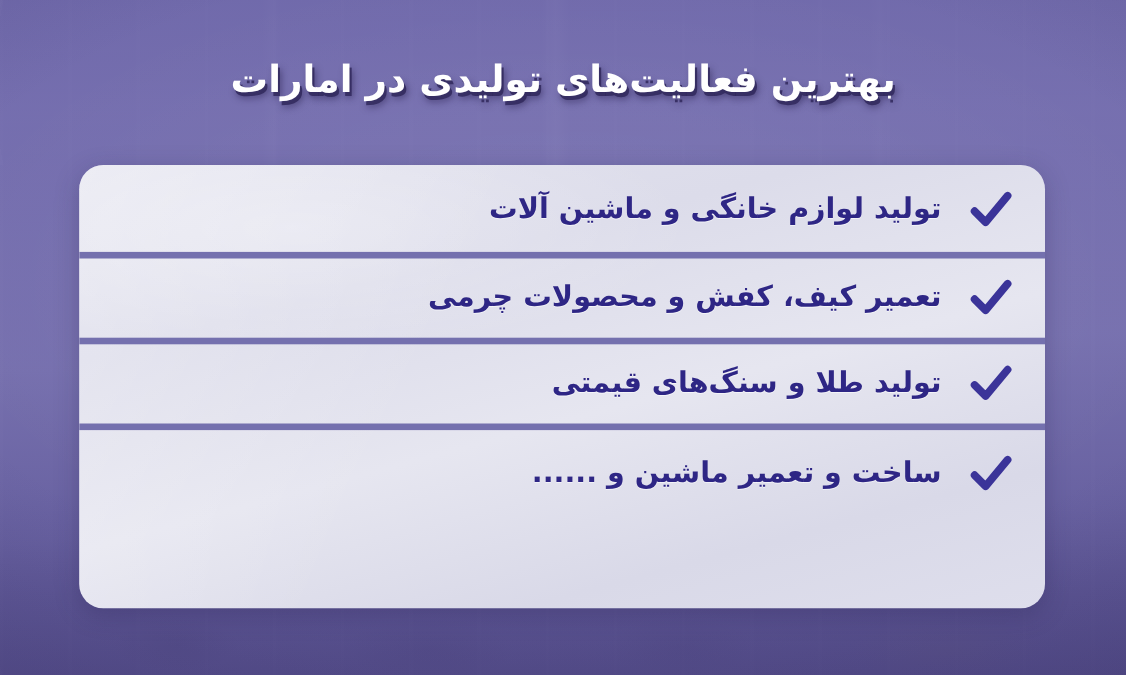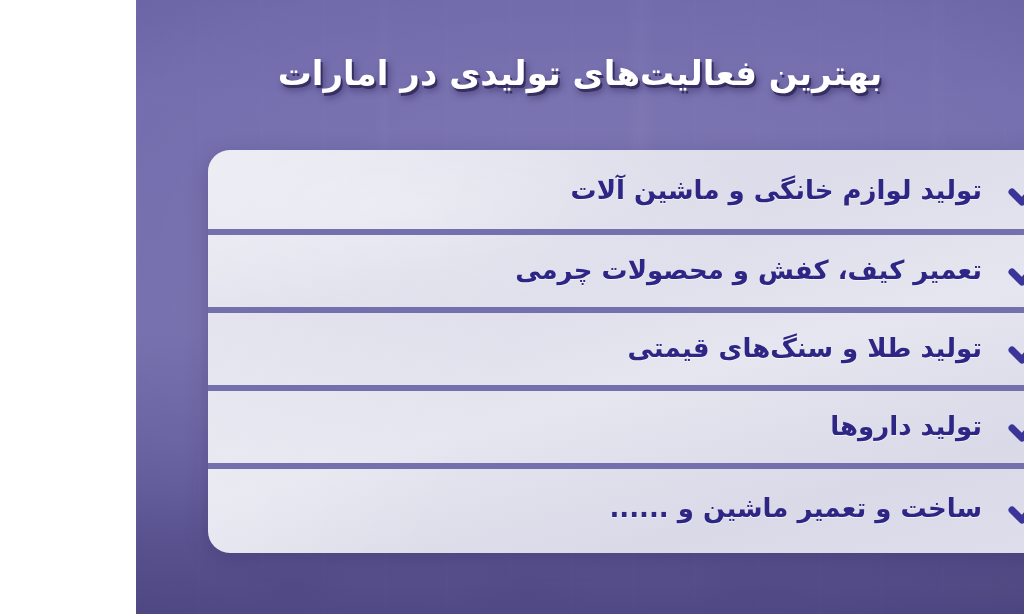--- a/index.html
+++ b/index.html
@@ -5,21 +5,21 @@
 <style>
   html, body {
     margin: 0;
     padding: 0;
     background: #ffffff;
   }
   * { box-sizing: border-box; }
 
   .poster {
     position: relative;
-    width: 888px;
+    width: 1024px;
     height: 614px;
     overflow: hidden;
     font-family: "DejaVu Sans", "Liberation Sans", sans-serif;
     direction: rtl;
   }
 
   
   .bg-photo {
     position: absolute;
     inset: 0;
@@ -139,21 +139,21 @@
       radial-gradient(ellipse 60% 40% at 22% 14%, rgba(255,255,255,0.30), rgba(255,255,255,0) 70%);
   }
 
   .row {
     position: relative;
     display: flex;
     flex-direction: row;
     align-items: center;
     justify-content: flex-start;
     height: 78px;
-    padding-right: 36px;
+    padding-right: 26px;
     padding-left: 26px;
     z-index: 2;
   }
   .row:first-child { height: 82px; }
   .row:last-child  { height: 85px; }
 
   .row + .row::before {
     content: "";
     position: absolute;
     top: -3px;
@@ -228,28 +228,20 @@
 
     <div class="row">
       <span class="check-icon">
         <svg width="40" height="40" viewBox="0 0 40 40" aria-hidden="true">
           <path d="M5 21 L15 31 L35 7" fill="none" stroke="#3b3499" stroke-width="7" stroke-linecap="round" stroke-linejoin="round"></path>
         </svg>
       </span>
       <span class="row-label">تولید طلا و سنگ‌های قیمتی</span>
     </div>
 
-    <div class="row">
-      <span class="check-icon">
-        <svg width="40" height="40" viewBox="0 0 40 40" aria-hidden="true">
-          <path d="M5 21 L15 31 L35 7" fill="none" stroke="#3b3499" stroke-width="7" stroke-linecap="round" stroke-linejoin="round"></path>
-        </svg>
-      </span>
-      <span class="row-label">تولید داروها</span>
-    </div>
 
     <div class="row">
       <span class="check-icon">
         <svg width="40" height="40" viewBox="0 0 40 40" aria-hidden="true">
           <path d="M5 21 L15 31 L35 7" fill="none" stroke="#3b3499" stroke-width="7" stroke-linecap="round" stroke-linejoin="round"></path>
         </svg>
       </span>
       <span class="row-label">ساخت و تعمیر ماشین و ......</span>
     </div>
 

